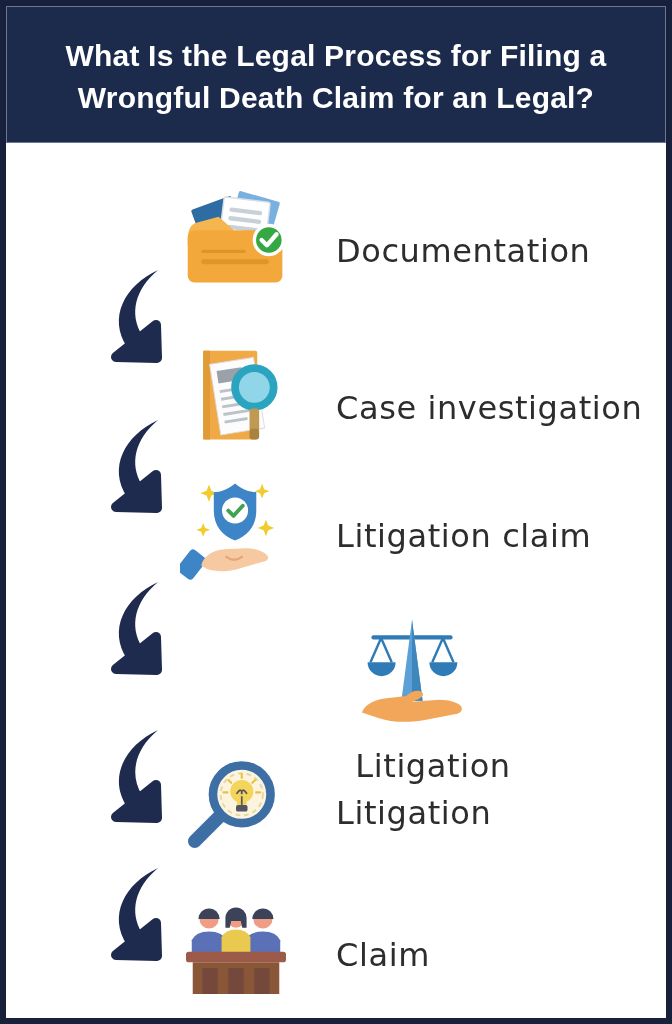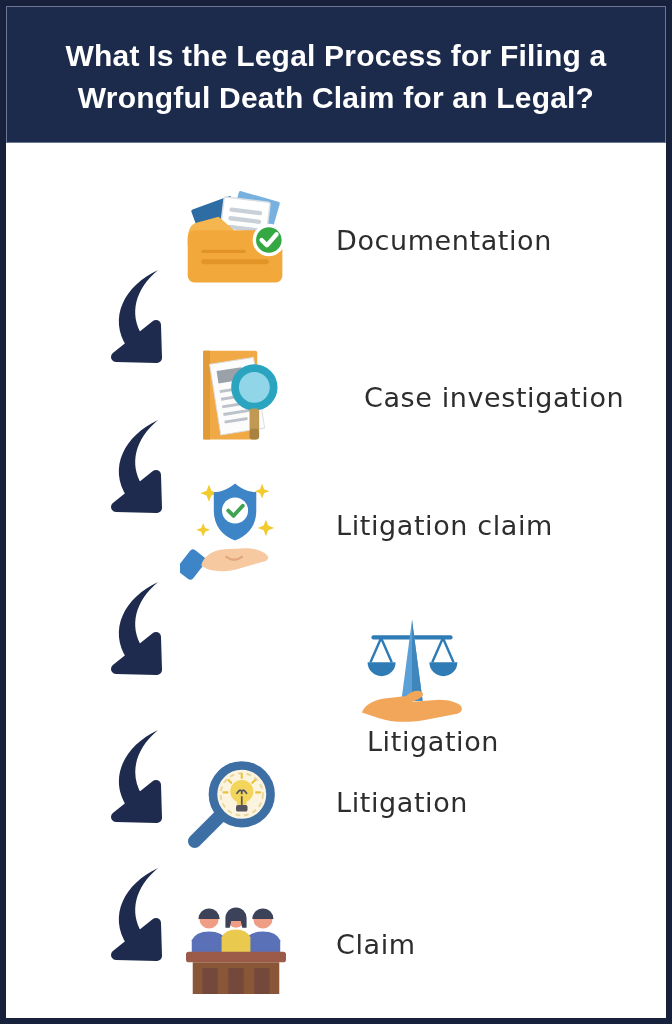--- a/index.html
+++ b/index.html
@@ -14,25 +14,25 @@
     display:flex; align-items:center; justify-content:center; text-align:center;
   }
   .title {
     margin:9px; padding-top:4px; color:#ffffff;
     font-family:"Liberation Sans", sans-serif;
     font-weight:bold; font-size:30px; line-height:42px; letter-spacing:0.2px;
   }
   .step { position:absolute; left:172px; right:20px; display:flex; align-items:center; }
   .icon-box { flex:0 0 116px; width:116px; display:flex; justify-content:center; align-items:center; }
   .step-label {
-    margin-left:42px; color:#2d2d2d; font-size:27px; letter-spacing:0.6px; white-space:nowrap;
+    margin-left:42px; color:#2d2d2d; font-size:32px; letter-spacing:0.6px; white-space:nowrap;margin-top:21px;
   }
   .arrow { position:absolute; left:94px; width:84px; height:96px; }
   .s1 { top:176px; height:116px; }
-  .s2 { top:338px; height:106px;gap:28px; }
+  .s2 { top:338px; height:106px; }
   .s3 { top:462px; height:114px; }
   .s4 { top:604px; height:110px;flex-direction:column; }
   .s5 { top:748px; height:96px; }
   .s6 { top:890px; height:96px; }
   .a1 { top:262px; } .a2 { top:412px; } .a3 { top:574px; } .a4 { top:722px; } .a5 { top:860px; }
   svg { display:block; }
 </style>
 </head>
 <body>
 

